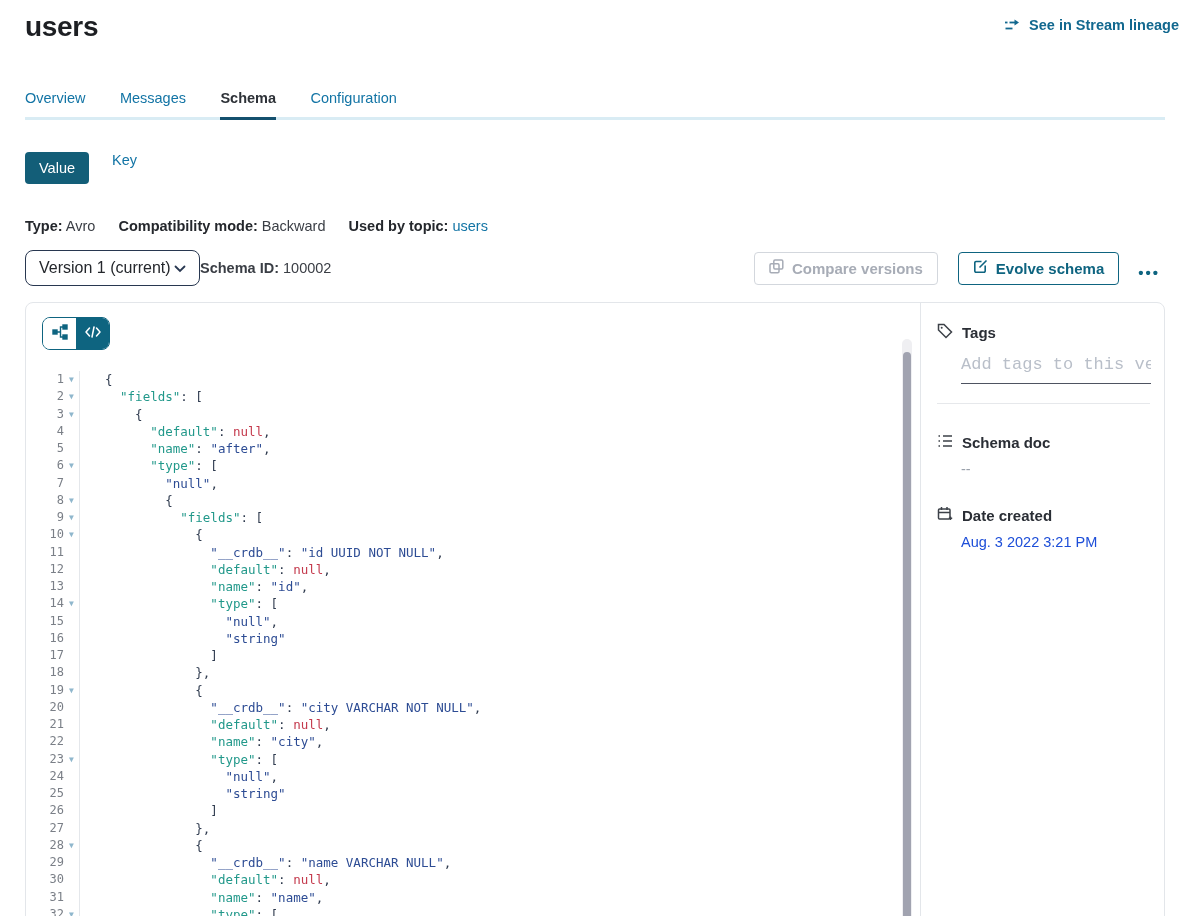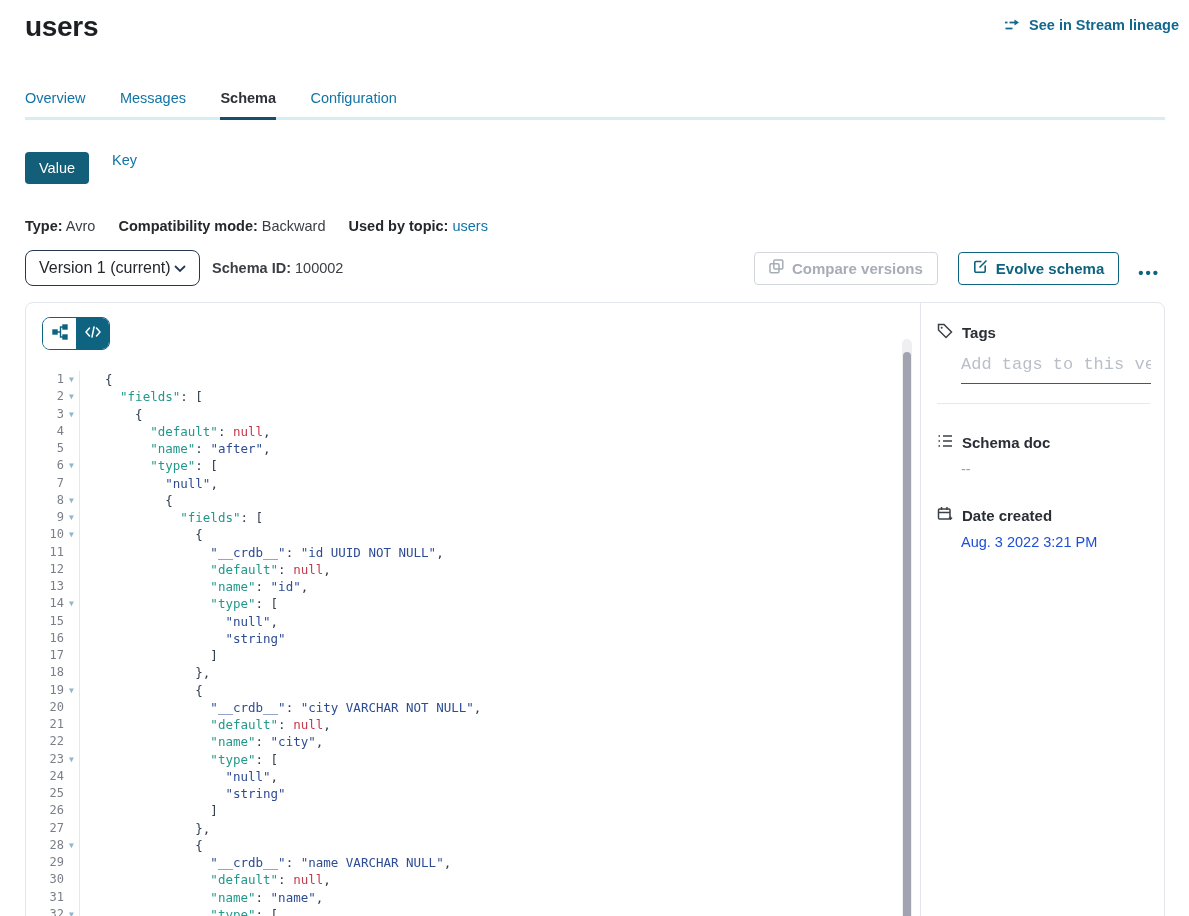--- a/index.html
+++ b/index.html
@@ -31,21 +31,21 @@
 
   
   .meta-row { margin-top:34px; font-size:14.5px; color:#3a3e45; }
   .meta-row .grp { margin-right:19px; }
   .meta-row b { color:#24272c; font-weight:700; }
   .meta-row .lnk { color:#1274a5; cursor:pointer; }
 
   
   .version-bar { margin-top:16px; display:flex; align-items:center; }
   .version-select { display:flex; align-items:center; justify-content:space-between; width:175px; height:36px; padding:0 13px; border:1px solid #283750; border-radius:8px; font-size:16px; color:#24272c; cursor:pointer; background:#fff; }
-  .schema-id { margin-left:12px; font-size:14.5px; }
+  .schema-id { font-size:14.5px; }
   .actions { margin-left:auto; display:flex; align-items:flex-end; }
   .btn { display:flex; align-items:center; gap:8px; height:33px; padding:0 14px; border-radius:4px; font-size:15px; font-weight:700; background:#fff; cursor:pointer; }
   .btn-disabled { border:1px solid #d3d7dd; color:#a7acb6; cursor:default; }
   .btn-evolve { margin-left:20px; border:1px solid #0e6480; color:#0e6480; }
   .more-dots { margin-left:14px; color:#0e6480; font-size:15px; font-weight:700; letter-spacing:2px; padding:4px 5px; cursor:pointer; }
 
   
   .panel { margin-top:16px; display:flex; height:660px; border:1px solid #e3e6ea; border-radius:8px 8px 0 0; }
   .code-pane { flex:1 1 auto; position:relative; padding:14px 0 0 16px; min-width:0; }
   .view-toggle { display:inline-flex; border:1px solid #0e6480; border-radius:8px; overflow:hidden; }

